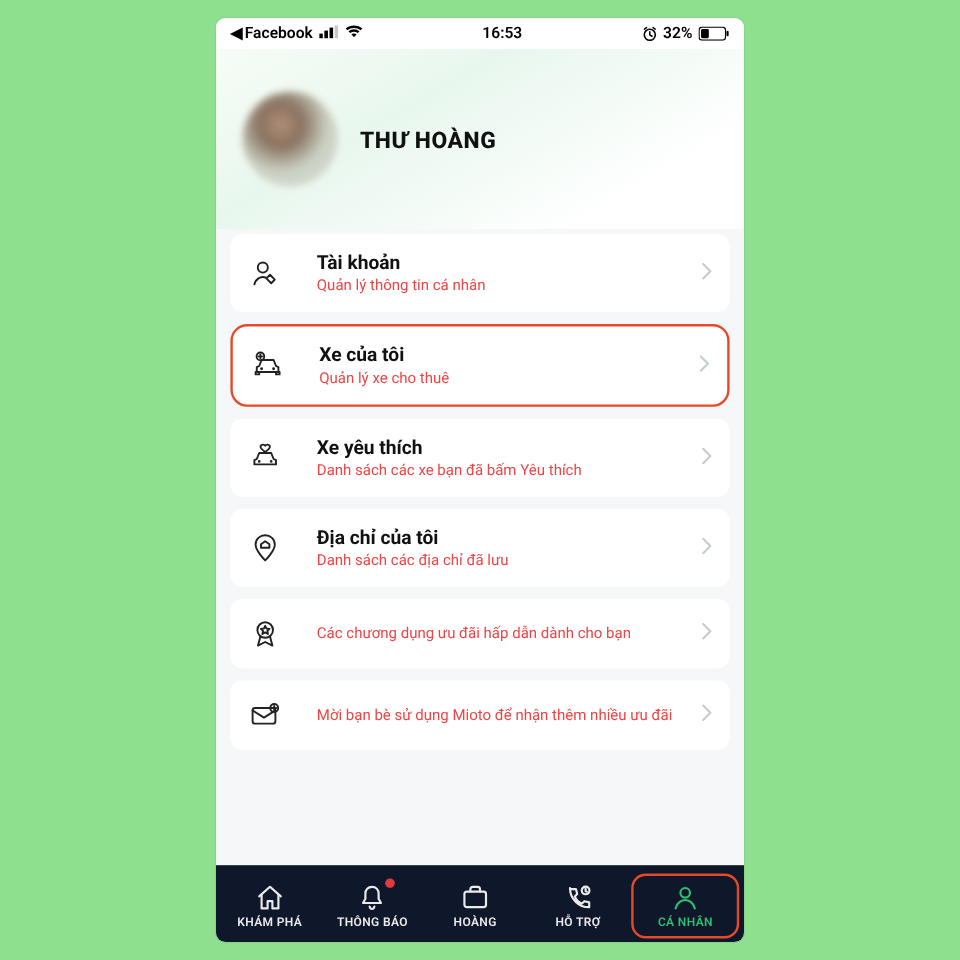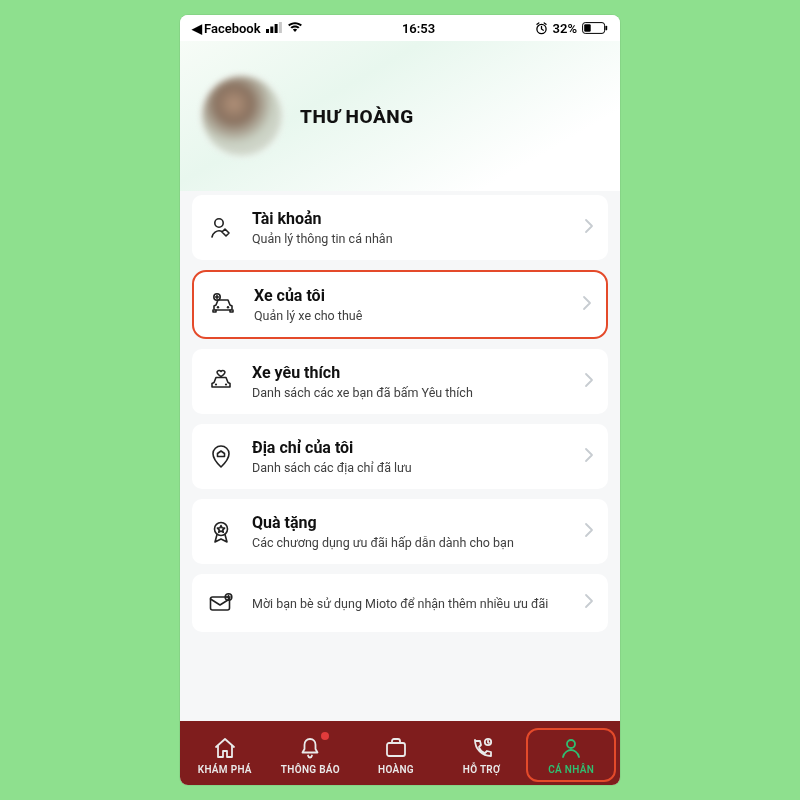--- a/index.html
+++ b/index.html
@@ -76,34 +76,34 @@
   .menu-item.highlight {
     border:2.5px solid #e44a2a;
     border-radius:14px;
   }
   .mi-icon {
     width:30px; height:30px;
     display:flex; align-items:center; justify-content:center;
     flex-shrink:0;
     color:#1a1a1a;
   }
-  .mi-text { flex:1; min-width:0; }
+  .mi-text { flex:1; min-width:0;margin-left:12px; }
   .mi-title { font-size:16px; font-weight:700; color:#111; margin-bottom:3px; }
-  .mi-sub   { font-size:12.5px; color:#404040; line-height:1.2; }
+  .mi-sub   { font-size:12.5px; color:#ef4444; line-height:1.2; }
   .mi-badge-spot {
     display:inline-flex; align-items:center; margin-left:8px; position:relative; top:-2px;
   }
   .chev {
     color:#c7ccd1; flex-shrink:0;
   }
 
   
   .tabbar {
     height:64px;
-    background:#7f1d1d;
+    background:#0f172a;
     display:flex;
     padding: 6px 2px 2px 2px;
   }
   .tab {
     flex:1;
     display:flex;
     flex-direction:column;
     align-items:center;
     justify-content:center;
     gap:4px;
@@ -259,21 +259,20 @@
 
     <div class="menu-item">
       <span class="mi-icon">
         <svg width="28" height="28" viewBox="0 0 28 28" fill="none" stroke="#222" stroke-width="1.6" stroke-linecap="round" stroke-linejoin="round">
             <circle cx="14" cy="11" r="6.5"></circle>
             <path d="M14 7.5l1.1 2.3 2.5.3-1.8 1.7.5 2.5L14 13l-2.3 1.3.5-2.5-1.8-1.7 2.5-.3L14 7.5z"></path>
             <path d="M10 16.5L8 24l6-3 6 3-2-7.5"></path>
           </svg>
       </span>
       <div class="mi-text">
-        <div class="mi-title">Quà tặng</div>
         <div class="mi-sub">Các chương dụng ưu đãi hấp dẫn dành cho bạn</div>
       </div>
       <span class="chev">
         <svg width="10" height="16" viewBox="0 0 10 16">
             <path d="M2 2 L8 8 L2 14" fill="none" stroke="currentColor" stroke-width="1.8" stroke-linecap="round" stroke-linejoin="round"></path>
           </svg>
       </span>
     </div>
 
     <div class="menu-item">

